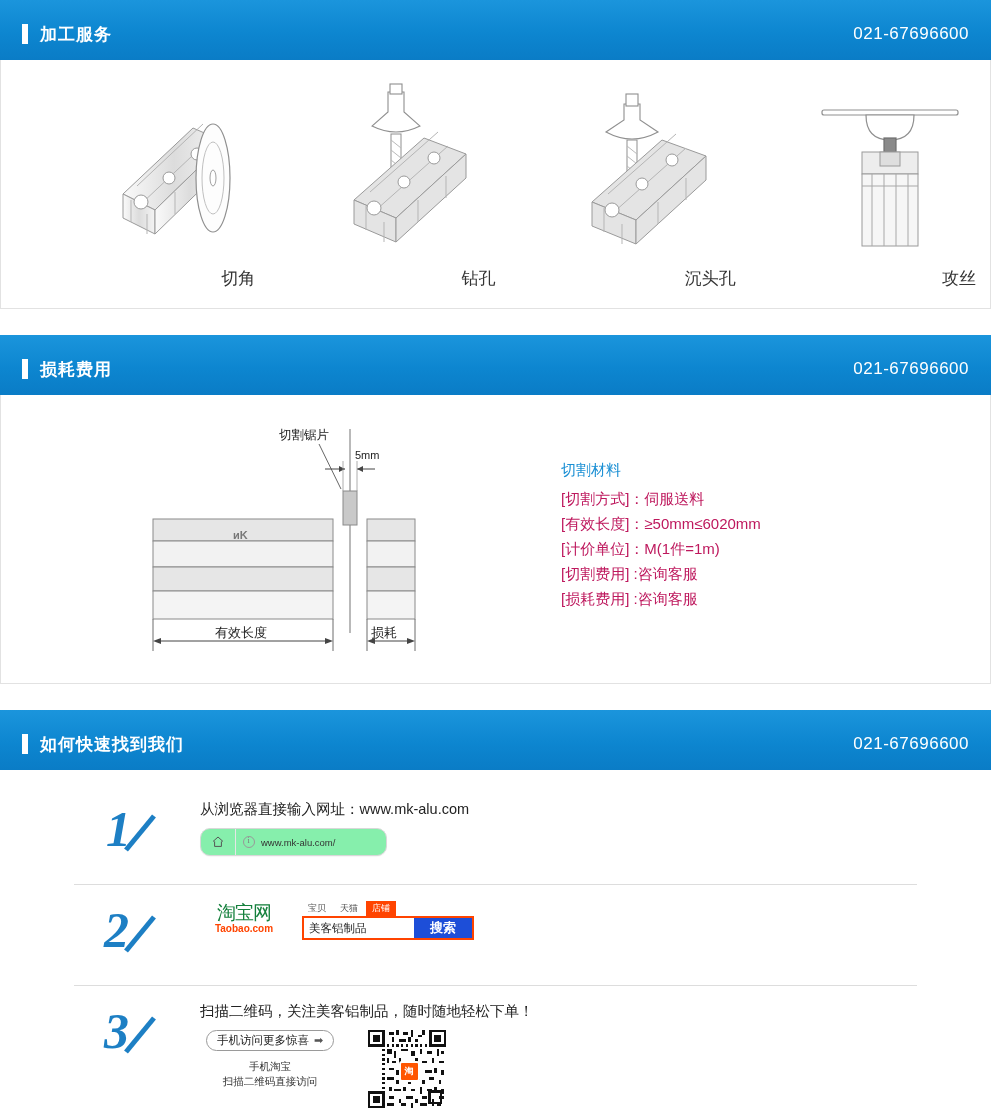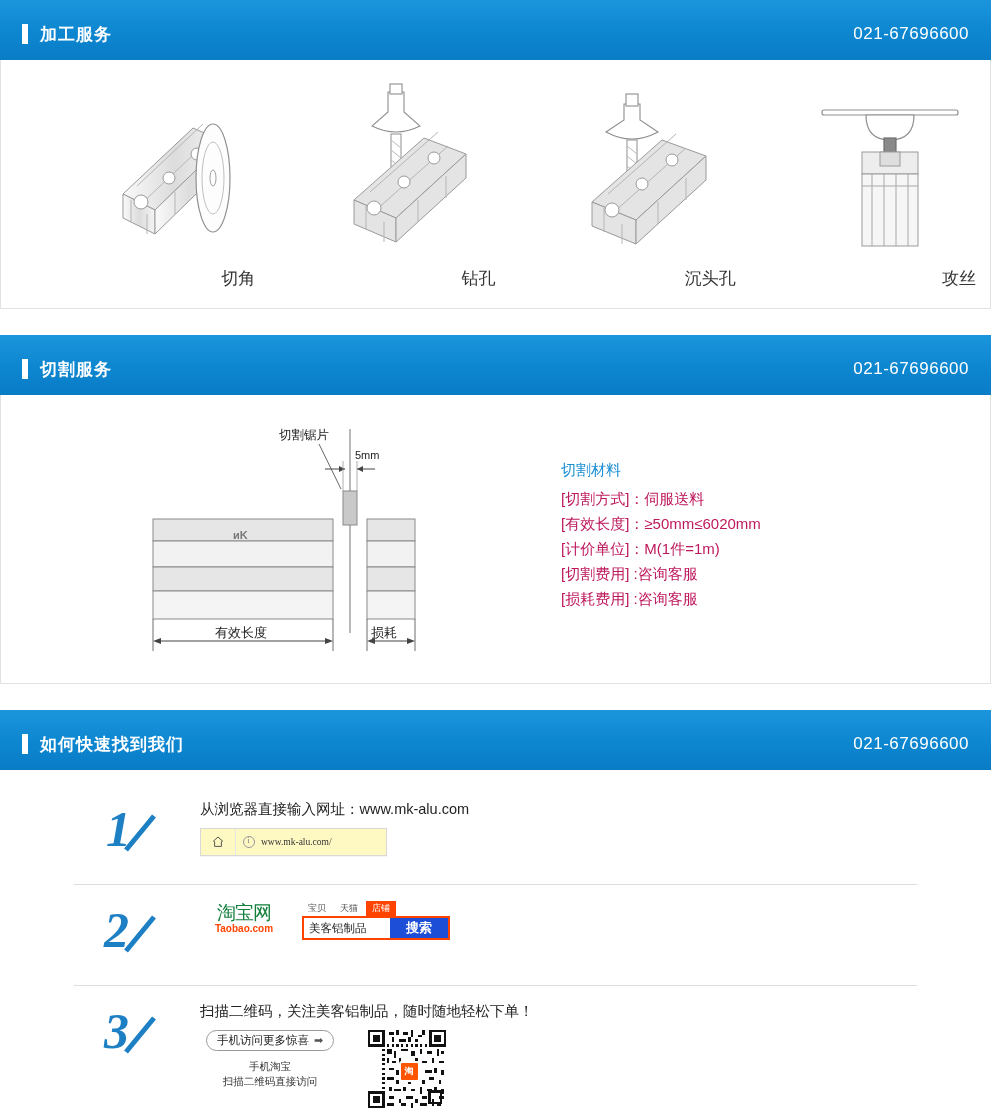--- a/index.html
+++ b/index.html
@@ -144,26 +144,25 @@
     color: #222;
     margin-bottom: 9px;
   }
   .fu-row-first { padding-left: 74px; }
 
   
   .browser-bar {
     width: 185px;
     height: 26px;
     border: 1px solid #d8d8d8;
-    border-radius: 0;
+    border-radius: 10px;
     display: flex;
     align-items: center;
-    background: #fef9c3;
+    background: #86efac;
     box-shadow: 0 1px 1px rgba(0,0,0,.04);
-    font-family: Liberation Serif, serif;
   }
   .bb-home {
     width: 34px;
     height: 100%;
     display: flex;
     align-items: center;
     justify-content: center;
     border-right: 1px solid #e6e6e6;
     color: #555;
   }
@@ -224,21 +223,21 @@
     padding: 1px 6px;
     color: #555;
   }
   .tb-tab.active {
     background: #ff4400;
     color: #fff;
   }
   .tb-search {
     display: flex;
     border: 2px solid #ff4400;
-    width: 148px;
+    width: 172px;
     height: 24px;
     box-sizing: border-box;
   }
   .tb-input {
     flex: 1 1 auto;
     font-size: 11.5px;
     color: #222;
     padding: 0 5px;
     display: flex;
     align-items: center;
@@ -452,21 +451,21 @@
       </div>
       <div class="m-label">攻丝</div>
     </div>
   </div>
 
   <div class="gap"></div>
 
   <div class="sec-header">
     <div class="sec-title-wrap">
       <span class="tick"></span>
-      <span class="sec-title">切割服务</span>
+      <span class="sec-title">损耗费用</span>
     </div>
     <span class="sec-phone">021-67696600</span>
   </div>
 
   <div class="panel cutting">
     <div class="cut-left">
       <svg width="560" height="250" viewBox="0 0 560 250">
 
         <g stroke="#8a8a8a" stroke-width="1" fill="#e6e6e6">
           <rect x="152" y="108" width="180" height="22"></rect>

